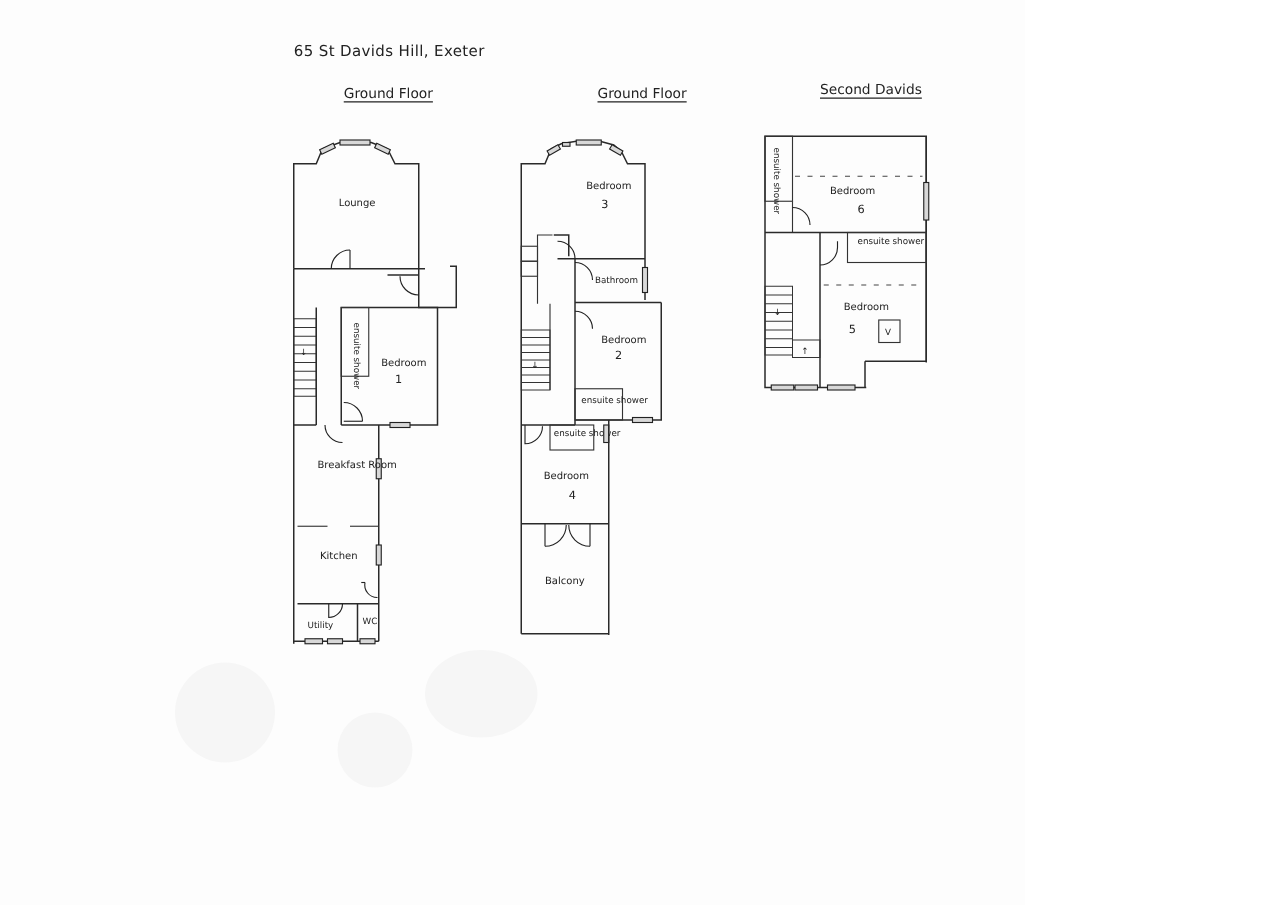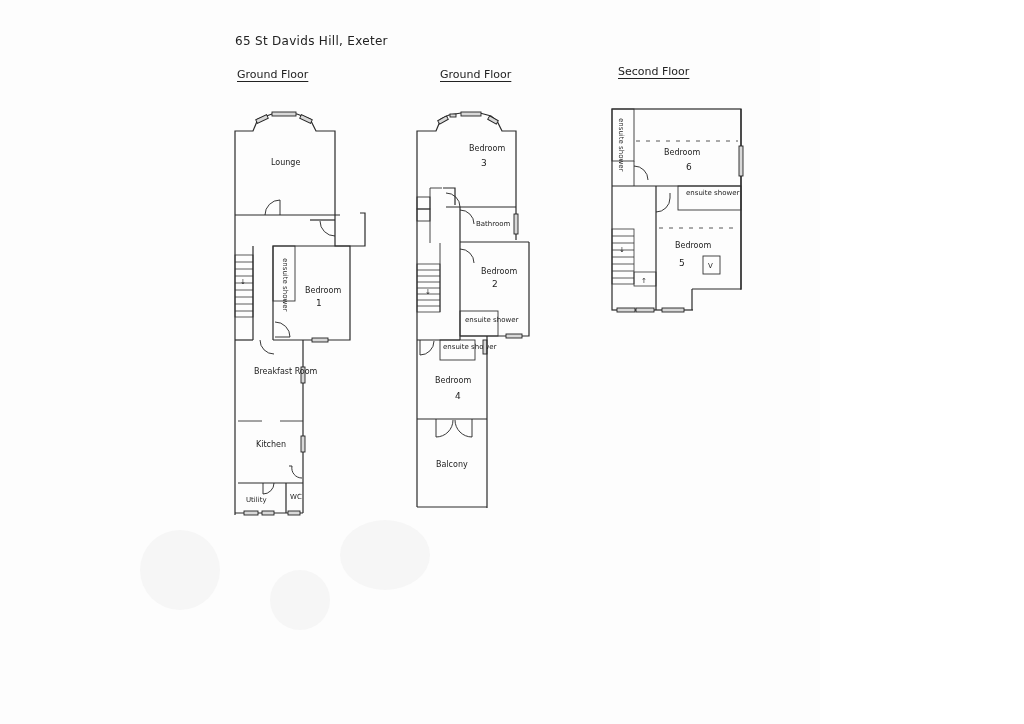--- a/index.html
+++ b/index.html
@@ -35,20 +35,21 @@
       font-family: "DejaVu Sans", sans-serif;
       white-space: nowrap;
     }
     .floor-heading {
       position: absolute;
       font-size: 11px;
       color: #222;
       text-decoration: underline;
       text-underline-offset: 3px;
       white-space: nowrap;
+      margin-left: 38px;
     }
     svg.plan {
       position: absolute;
       left: 0; top: 0;
       width: 1024px; height: 724px;
     }
     svg .wall { stroke: #2a2a2a; stroke-width: 1.2; fill: none; }
     svg .wall-thin { stroke: #333; stroke-width: 0.9; fill: none; }
     svg .dash { stroke: #444; stroke-width: 0.9; stroke-dasharray: 4 6; fill: none; }
     svg .win { fill: #d8d8d8; stroke: #222; stroke-width: 0.9; }
@@ -75,21 +76,21 @@
 
 <div class="page">
   <div class="smudge" style="left:140px;top:530px;width:80px;height:80px;"></div>
   <div class="smudge" style="left:270px;top:570px;width:60px;height:60px;"></div>
   <div class="smudge" style="left:340px;top:520px;width:90px;height:70px;"></div>
 
   <div class="title">65 St Davids Hill, Exeter</div>
 
   <div class="floor-heading" style="left:237px;top:68px;">Ground Floor</div>
   <div class="floor-heading" style="left:440px;top:68px;">Ground Floor</div>
-  <div class="floor-heading" style="left:618px;top:65px;">Second Floor</div>
+  <div class="floor-heading" style="left:618px;top:65px;">Second Davids</div>
 
   <svg class="plan" viewBox="0 0 1024 724">
 
     <g>
 
       <polyline class="wall" points="235,215 235,131 253,131 258,119 272,114 297,114 310,119 316,131 335,131 335,215"></polyline>
       <rect class="win" x="256" y="117" width="12" height="4" transform="rotate(-25 262 119)"></rect>
       <rect class="win" x="272" y="112" width="24" height="4"></rect>
       <rect class="win" x="300" y="117" width="12" height="4" transform="rotate(25 306 119)"></rect>
 

